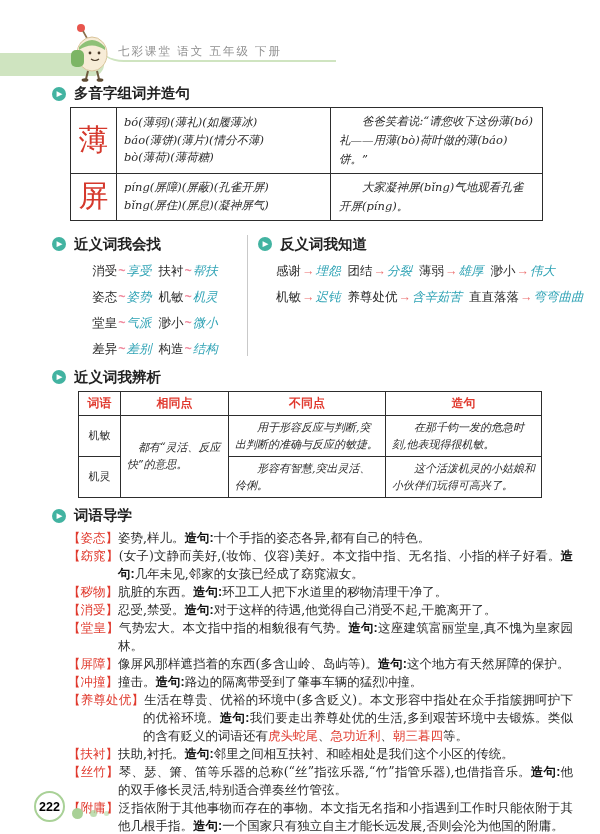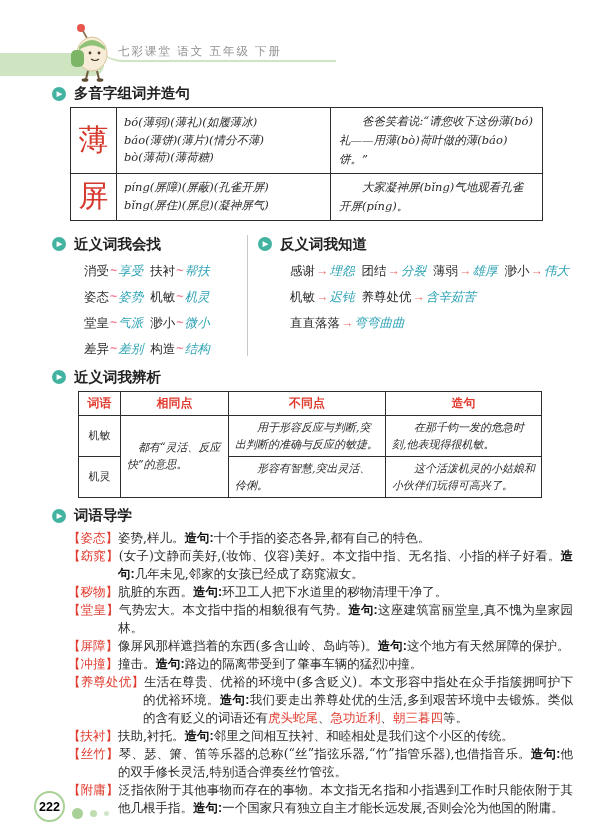--- a/index.html
+++ b/index.html
@@ -35,24 +35,24 @@
     margin:4px 0 10px 18px; }
   .poly-table td { border:1.6px solid #2d2d2d; vertical-align:middle; }
   .poly-char { width:46px; text-align:center; color:#d5382c; font-size:30px;
     font-family:"DejaVu Serif", serif; }
   .poly-readings { width:214px; font-size:11.5px; line-height:1.55; padding:5px 7px; }
   .poly-sentence { width:212px; font-size:11.5px; line-height:1.65;
     padding:4px 8px; text-indent:2em; }
 
   
   .two-col { display:flex; margin:2px 0 6px 0; }
-  .col-left { width:247px; padding-left:52px; }
+  .col-left { width:247px; padding-left:52px;text-align:center; }
   .col-right { flex:1; padding-left:10px; }
   .v-divider { width:1px; background:#c9c9c9; margin:4px 0 6px 0; }
-  .pairs { margin-left:32px; line-height:26px; font-size:12.5px; }
+  .pairs { margin-left:18px; line-height:26px; font-size:12.5px; }
   .pair { display:inline-block; margin-right:7px; white-space:nowrap; }
   .pair-word { font-family:"DejaVu Serif", serif; color:#2b2b2b; }
   .pair-conn { margin:0 1px; font-weight:bold; }
   .conn-syn { color:#f08a9e; }
   .conn-ant { color:#ec6d6d; }
   .pair-match { font-family:"DejaVu Serif", serif; font-style:italic; color:#2fa3b5; }
 
   
   .disc-table { border-collapse:collapse; table-layout:fixed; width:463px;
     margin:0 0 8px 26px;padding-left:31px; }
@@ -193,20 +193,21 @@
 
   <section class="sec">
     <div class="sec-title">
       <span class="play-icon">▶</span>
       <span>词语导学</span>
     </div>
     <div class="vocab-list" id="vocab-entries">
         <p class="entry" style="padding-left: 50px; text-indent: -50px;"><span class="headword">【姿态】</span><span class="seg-n">姿势,样儿。</span><span class="seg-b">造句:</span><span class="seg-n">十个手指的姿态各异,都有自己的特色。</span></p>
         <p class="entry" style="padding-left: 50px; text-indent: -50px;"><span class="headword">【窈窕】</span><span class="seg-n">(女子)文静而美好,(妆饰、仪容)美好。本文指中指、无名指、小指的样子好看。</span><span class="seg-b">造句:</span><span class="seg-n">几年未见,邻家的女孩已经成了窈窕淑女。</span></p>
         <p class="entry" style="padding-left: 50px; text-indent: -50px;"><span class="headword">【秽物】</span><span class="seg-n">肮脏的东西。</span><span class="seg-b">造句:</span><span class="seg-n">环卫工人把下水道里的秽物清理干净了。</span></p>
+        <p class="entry" style="padding-left: 50px; text-indent: -50px;"><span class="headword">【消受】</span><span class="seg-n">忍受,禁受。</span><span class="seg-b">造句:</span><span class="seg-n">对于这样的待遇,他觉得自己消受不起,干脆离开了。</span></p>
         <p class="entry" style="padding-left: 50px; text-indent: -50px;"><span class="headword">【堂皇】</span><span class="seg-n">气势宏大。本文指中指的相貌很有气势。</span><span class="seg-b">造句:</span><span class="seg-n">这座建筑富丽堂皇,真不愧为皇家园林。</span></p>
         <p class="entry" style="padding-left: 50px; text-indent: -50px;"><span class="headword">【屏障】</span><span class="seg-n">像屏风那样遮挡着的东西(多含山岭、岛屿等)。</span><span class="seg-b">造句:</span><span class="seg-n">这个地方有天然屏障的保护。</span></p>
         <p class="entry" style="padding-left: 50px; text-indent: -50px;"><span class="headword">【冲撞】</span><span class="seg-n">撞击。</span><span class="seg-b">造句:</span><span class="seg-n">路边的隔离带受到了肇事车辆的猛烈冲撞。</span></p>
         <p class="entry" style="padding-left: 75px; text-indent: -75px;"><span class="headword">【养尊处优】</span><span class="seg-n">生活在尊贵、优裕的环境中(多含贬义)。本文形容中指处在众手指簇拥呵护下的优裕环境。</span><span class="seg-b">造句:</span><span class="seg-n">我们要走出养尊处优的生活,多到艰苦环境中去锻炼。类似的含有贬义的词语还有</span><span class="seg-r">虎头蛇尾</span><span class="seg-n">、</span><span class="seg-r">急功近利</span><span class="seg-n">、</span><span class="seg-r">朝三暮四</span><span class="seg-n">等。</span></p>
         <p class="entry" style="padding-left: 50px; text-indent: -50px;"><span class="headword">【扶衬】</span><span class="seg-n">扶助,衬托。</span><span class="seg-b">造句:</span><span class="seg-n">邻里之间相互扶衬、和睦相处是我们这个小区的传统。</span></p>
         <p class="entry" style="padding-left: 50px; text-indent: -50px;"><span class="headword">【丝竹】</span><span class="seg-n">琴、瑟、箫、笛等乐器的总称(“丝”指弦乐器,“竹”指管乐器),也借指音乐。</span><span class="seg-b">造句:</span><span class="seg-n">他的双手修长灵活,特别适合弹奏丝竹管弦。</span></p>
         <p class="entry" style="padding-left: 50px; text-indent: -50px;"><span class="headword">【附庸】</span><span class="seg-n">泛指依附于其他事物而存在的事物。本文指无名指和小指遇到工作时只能依附于其他几根手指。</span><span class="seg-b">造句:</span><span class="seg-n">一个国家只有独立自主才能长远发展,否则会沦为他国的附庸。</span></p>
       </div>
   </section>
 

